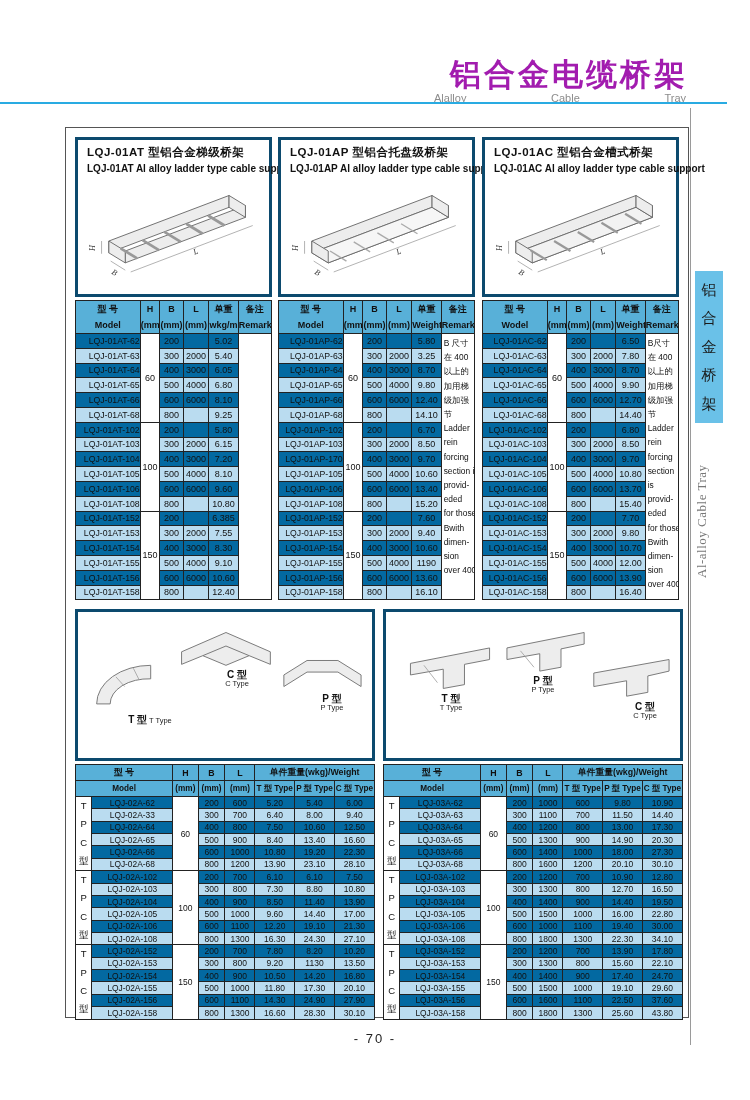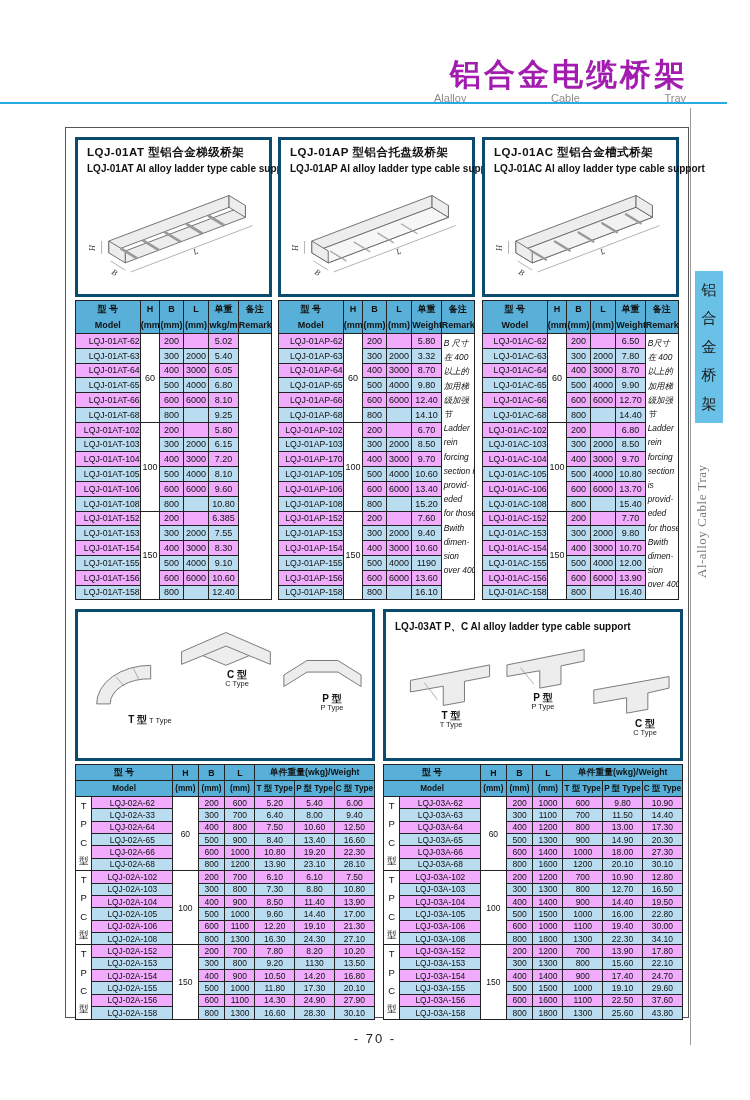--- a/index.html
+++ b/index.html
@@ -37,34 +37,34 @@
   .pdraw{position:relative;height:110px;margin-top:2px;}
   .pdraw svg{position:absolute;left:0;top:0;width:100%;height:100%;}
 
   .shape-label{position:absolute;text-align:center;line-height:1.1;}
   .shape-label .cn{font-size:10px;font-weight:bold;}
   .shape-label .en{font-size:7.5px;color:#222;}
   .shape-label.inline .en{margin-left:2px;}
 
   
   table{border-collapse:collapse;table-layout:fixed;width:100%;margin-top:3px;
-        text-align:center;border:1.5px solid #222;background:#f0abfc;padding-left:47px;}
+        text-align:center;border:1.5px solid #222;background:#0369a1;padding-left:47px;}
   th,td{border:1px solid #222;overflow:hidden;white-space:nowrap;}
   th{background:#58b0d8;font-weight:bold;padding:0;}
   tbody tr:nth-child(even){background:#badcf0;}
   td.merge{background:#fff;}
   tr.group-end td{border-bottom:1.5px solid #222;}
 
   table.top{font-size:9px;}
   table.top th{font-size:9px;}
   table.top th div{line-height:16px;}
   table.top td{height:13.8px;padding:0;}
   table.top td.model{font-size:8.7px;text-align:right;}
   table.top td.remarks{vertical-align:top;text-align:left;padding:2px 1px 0 2px;font-size:8.4px;}
-  table.top td.remarks div{line-height:14.2px;font-style:italic;}
+  table.top td.remarks div{line-height:14.2px;}
 
   table.bot{font-size:8.5px;}
   table.bot th{height:15px;font-size:8.8px;}
   table.bot tr.sub th{font-size:8.2px;}
   table.bot td{height:11.2px;padding:0;}
   table.bot td.model{font-size:8.4px;}
   table.bot td.letters{font-size:9.5px;}
   table.bot td.letters div{line-height:18.3px;}
 
   
@@ -373,21 +373,21 @@
                 <div>Bwith</div>
                 <div>dimen-</div>
                 <div>sion</div>
                 <div>over 400</div>
               </td>
             </tr>
             <tr>
               <td class="model">LQJ-01AP-63</td>
               <td>300</td>
               <td>2000</td>
-              <td>3.32</td>
+              <td>3.25</td>
             </tr>
             <tr>
               <td class="model">LQJ-01AP-64</td>
               <td>400</td>
               <td>3000</td>
               <td>8.70</td>
             </tr>
             <tr>
               <td class="model">LQJ-01AP-65</td>
               <td>500</td>
@@ -910,21 +910,20 @@
               <td>16.60</td>
               <td>28.30</td>
               <td>30.10</td>
             </tr>
           </tbody>
         </table>
     </div>
 
     <div class="bpanel" id="bp1">
       <div class="pbox">
-        <div class="pt-en">LQJ-03AT P、C Al alloy ladder type cable support</div>
         <div class="pdraw">
           <svg viewBox="0 0 286 106">
             <g fill="#ededed" stroke="#777" stroke-width="1">
               <polygon points="16,42 98,26 98,38 72,43 72,64 50,68 50,48 16,54"></polygon>
               <polygon points="116,26 196,10 196,22 172,27 172,46 150,50 150,32 116,38"></polygon>
               <polygon points="206,52 284,38 284,50 262,55 262,72 240,76 240,60 206,66"></polygon>
             </g>
             <g stroke="#999" stroke-width="0.8">
               <line x1="30" y1="44" x2="44" y2="62"></line>
               <line x1="130" y1="29" x2="144" y2="46"></line>

